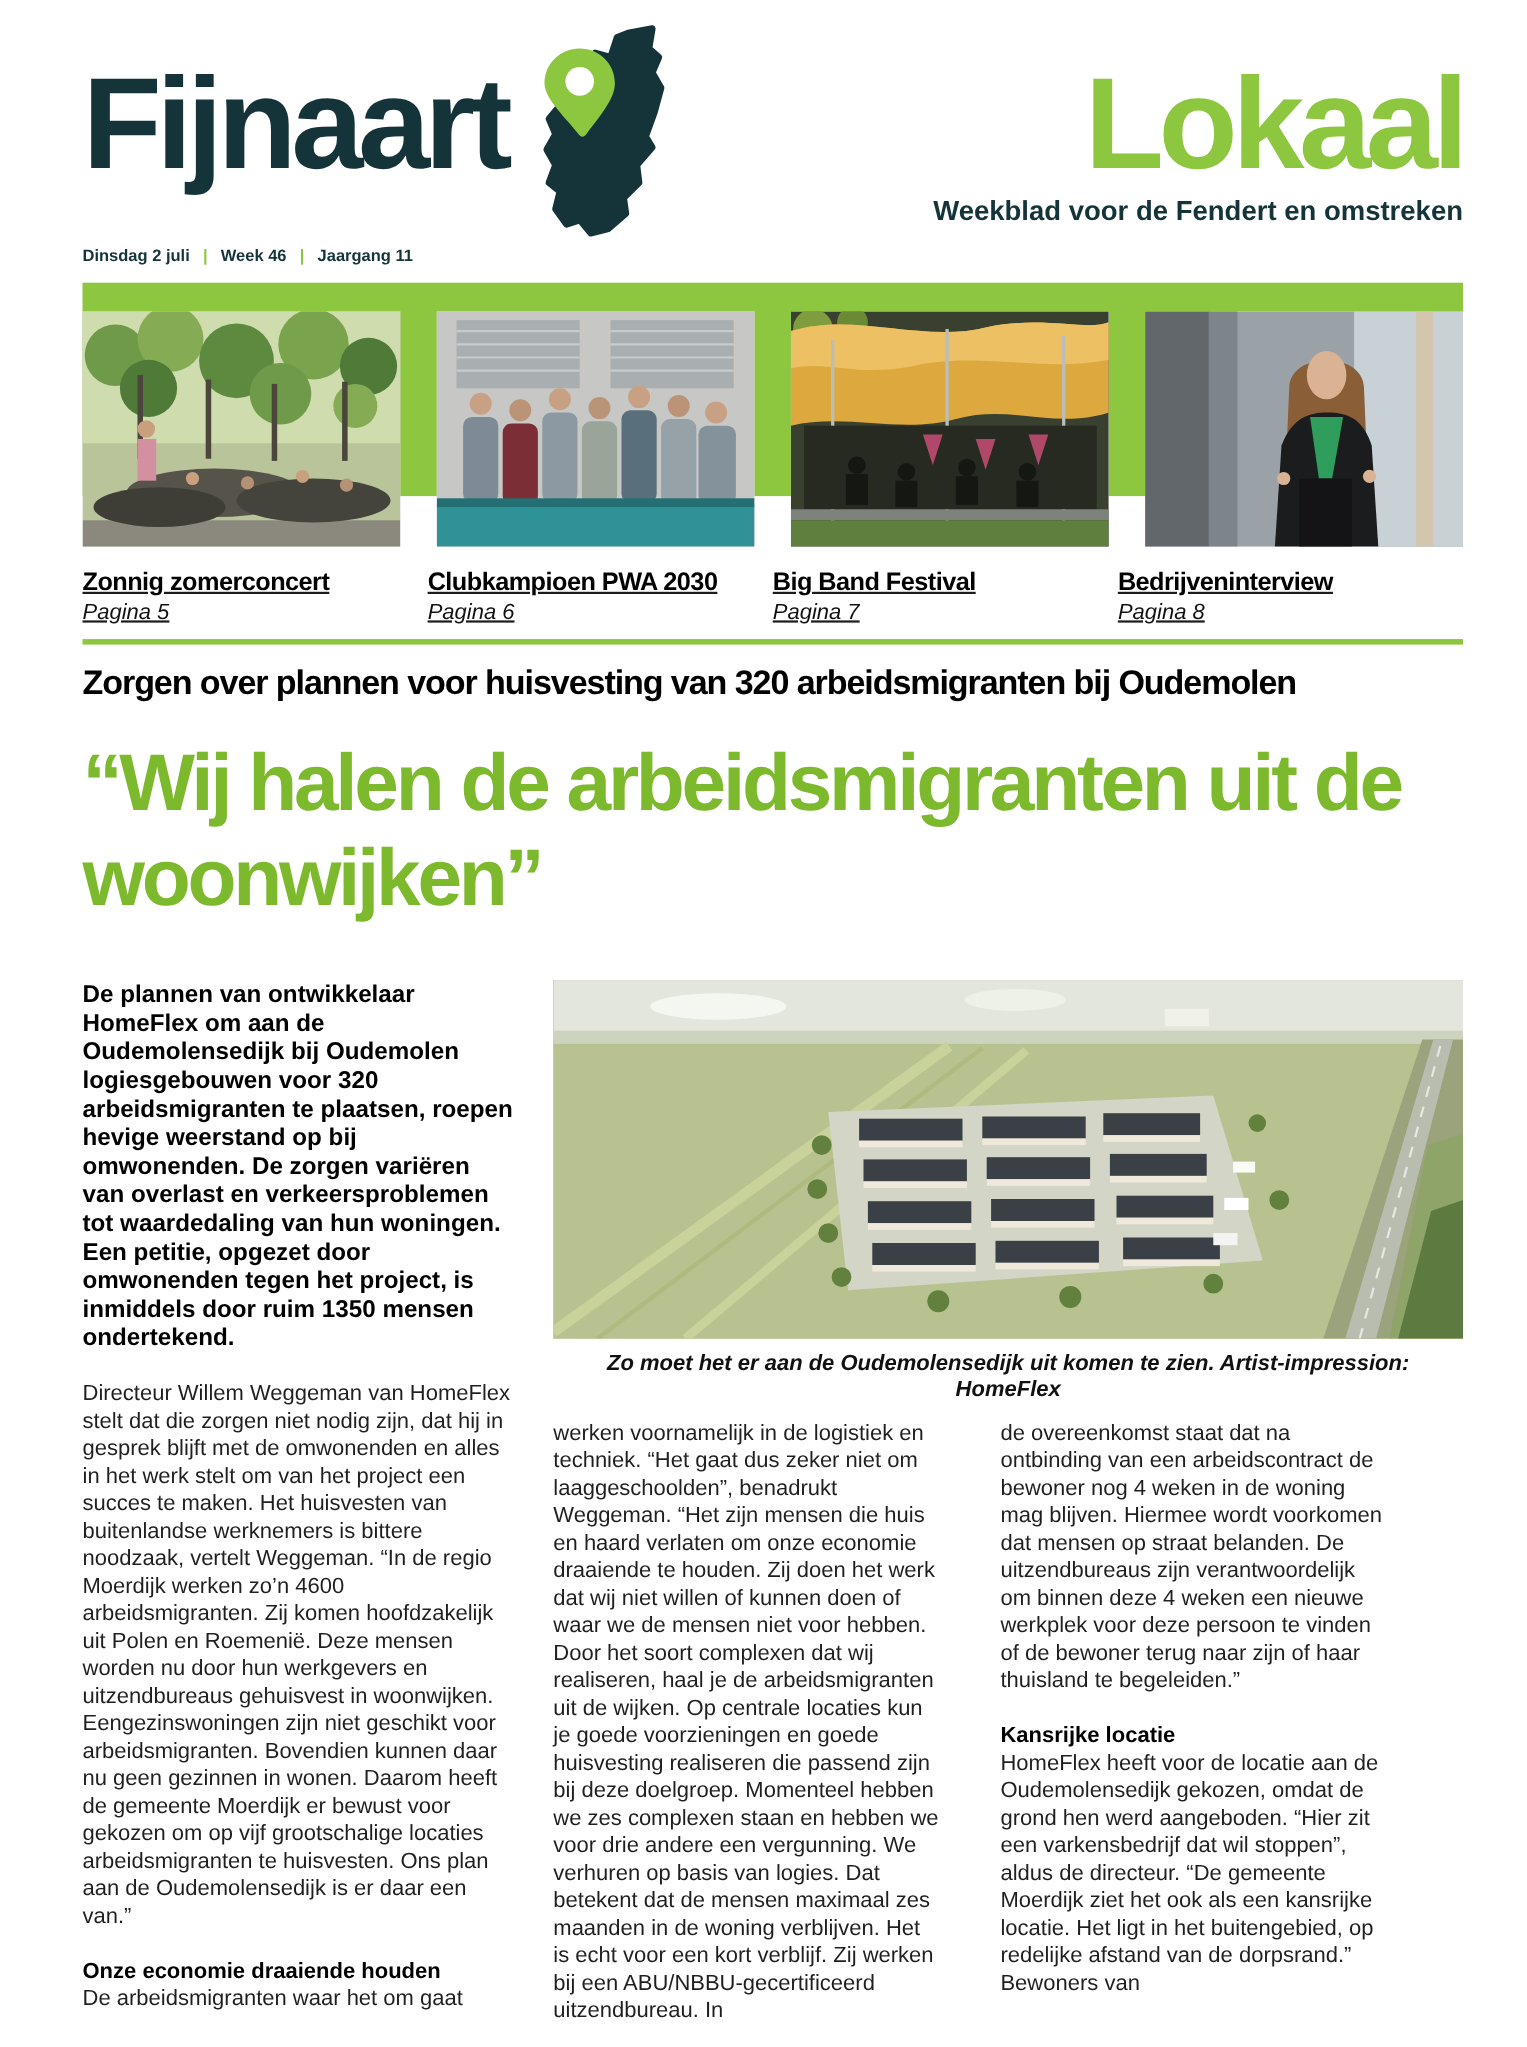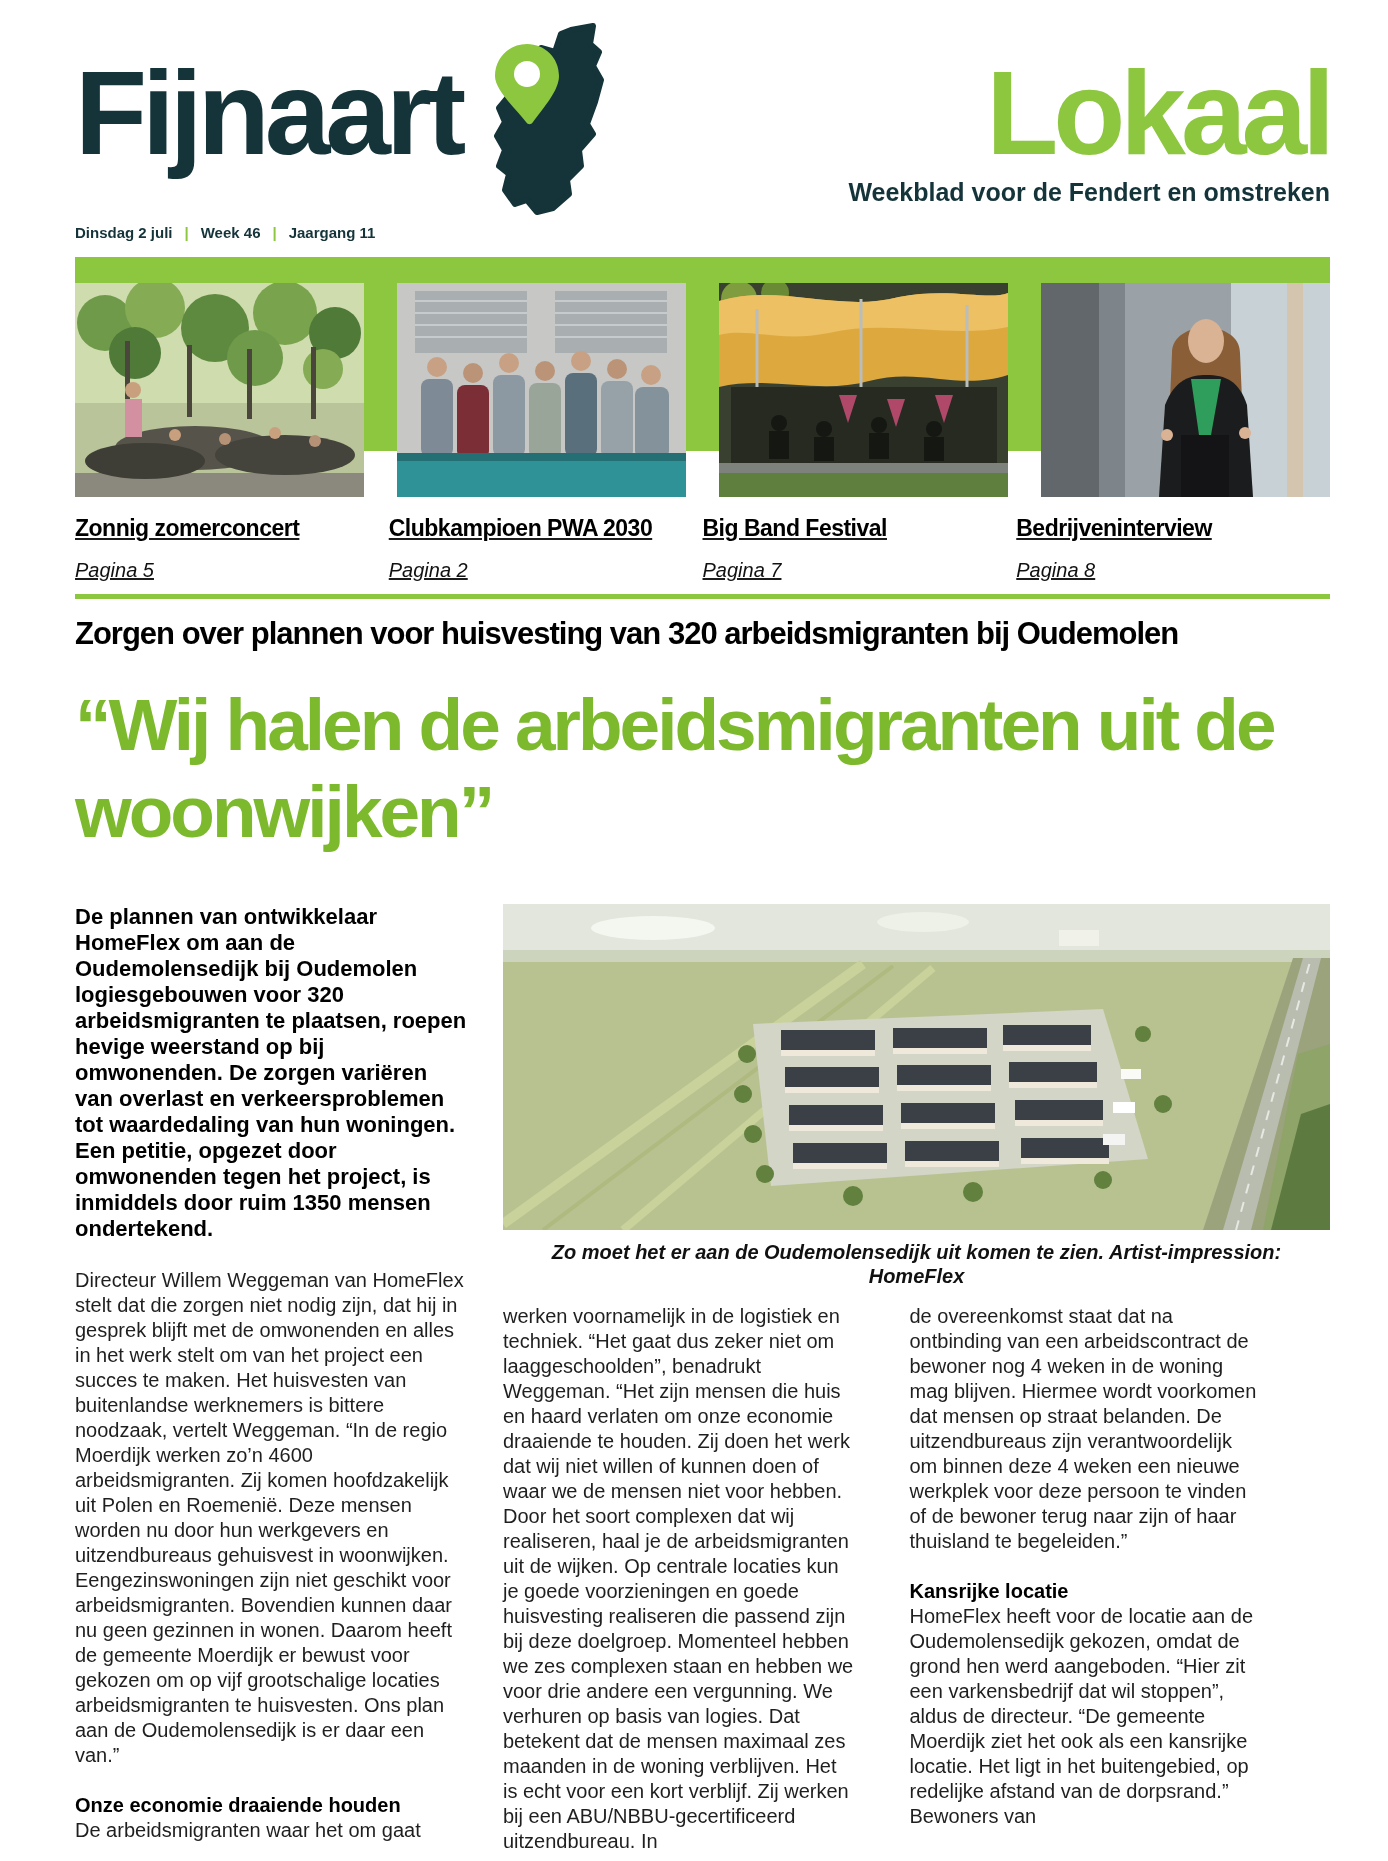--- a/index.html
+++ b/index.html
@@ -22,21 +22,21 @@
 
   
   .strip{position:relative;margin-top:16px;}
   .band{position:absolute;left:0;right:0;top:0;height:194px;background:#8dc63f;}
   .photos{position:relative;display:flex;gap:33px;padding-top:26px;}
   .photo{flex:1;height:214px;overflow:hidden;background:#ddd;}
   .photo svg{display:block;width:100%;height:100%;}
   .teaser-captions{display:flex;margin-top:18px;text-decoration:underline;}
   .teaser-caption{flex:1;}
   .teaser-title{font-size:23px;font-weight:bold;color:#000;letter-spacing:-0.5px;line-height:26px;}
-  .teaser-page{font-size:20px;font-style:italic;color:#111;margin-top:17px;line-height:24px;}
+  .teaser-page{font-size:20px;font-style:italic;color:#111;margin-top:4px;line-height:24px;}
   .green-rule{height:5px;background:#8dc63f;margin-top:12px;}
 
   
   .kicker{margin-top:14px;font-size:31px;line-height:42px;font-weight:bold;letter-spacing:-1px;color:#000;}
   .headline{margin-top:6px;font-size:73px;line-height:87px;font-weight:bold;letter-spacing:-3px;color:#7db92c;max-width:1200px;}
 
   
   .article{display:flex;margin-top:19px;}
   .col-lead{flex:0 0 395px;width:395px;margin-right:33px;}
   .lead{font-size:22px;line-height:26px;font-weight:bold;color:#000;margin:0;}
@@ -199,21 +199,21 @@
       </div>
     </section>
 
     <section class="teaser-captions">
       <div class="teaser-caption">
         <div class="teaser-title">Zonnig zomerconcert</div>
         <div class="teaser-page">Pagina 5</div>
       </div>
       <div class="teaser-caption">
         <div class="teaser-title">Clubkampioen PWA 2030</div>
-        <div class="teaser-page">Pagina 2</div>
+        <div class="teaser-page">Pagina 6</div>
       </div>
       <div class="teaser-caption">
         <div class="teaser-title">Big Band Festival</div>
         <div class="teaser-page">Pagina 7</div>
       </div>
       <div class="teaser-caption">
         <div class="teaser-title">Bedrijveninterview</div>
         <div class="teaser-page">Pagina 8</div>
       </div>
     </section>

